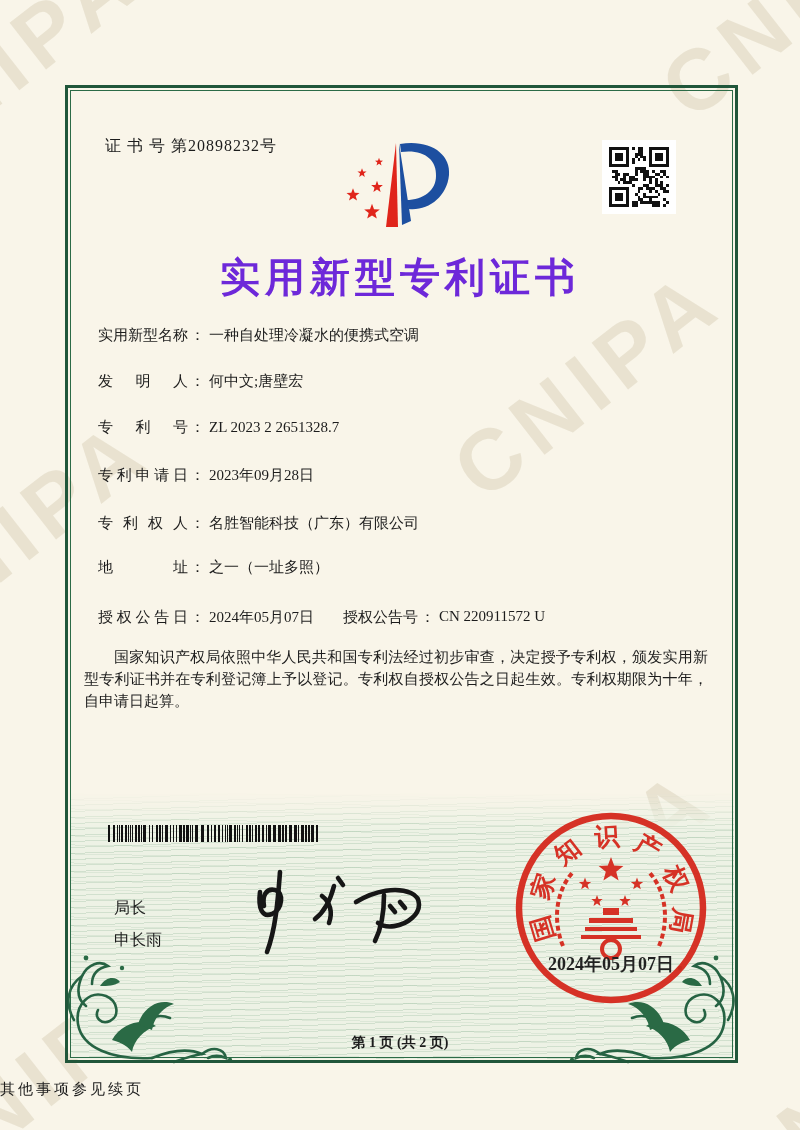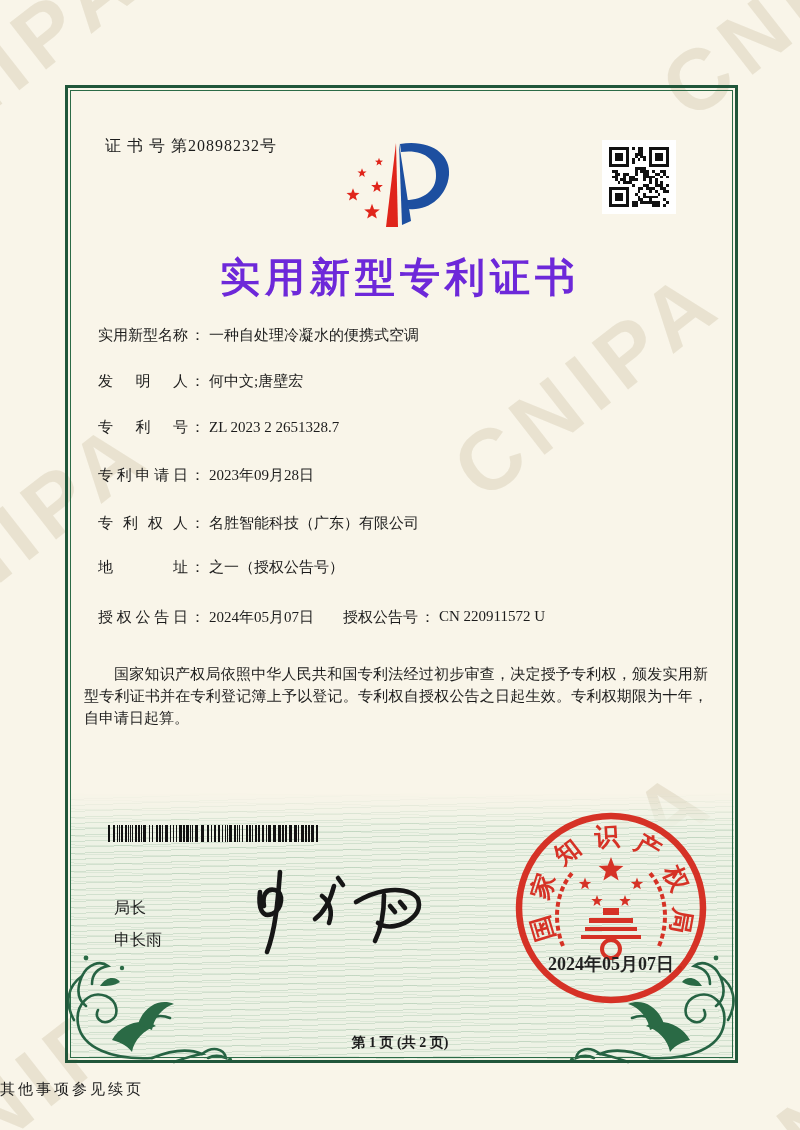--- a/index.html
+++ b/index.html
@@ -32,21 +32,21 @@
          font-size:40px;font-weight:bold;letter-spacing:5px;color:#6d28d9;}
 
   .row{position:absolute;left:98px;width:640px;font-size:15px;display:flex;align-items:center;}
   .row .lbl{display:inline-block;width:90px;text-align:justify;text-align-last:justify;flex:none;}
   .row .colon{flex:none;margin:0 4px 0 2px;}
   .row .val{white-space:nowrap;}
   .row .val2{position:absolute;left:245px;display:flex;}
   .addr-val .l2{display:block;}
 
   .paras{position:absolute;left:84px;top:646px;width:624px;font-size:15px;line-height:22px;text-align:justify;}
-  .paras p{margin:17px 0 6px 0;text-indent:2em;}
+  .paras p{margin:0 0 6px 0;text-indent:2em;}
 
   .barcode{position:absolute;left:108px;top:825px;width:212px;height:17px;}
 
   .sig-title{position:absolute;left:114px;top:898px;font-size:16px;
              font-family:"Liberation Sans","DejaVu Sans",sans-serif;}
   .sig-name{position:absolute;left:114px;top:930px;font-size:16px;
              font-family:"Liberation Sans","DejaVu Sans",sans-serif;}
   .sig-hand{position:absolute;left:238px;top:866px;}
 
   .qr-panel{position:absolute;left:602px;top:140px;width:74px;height:74px;background:#fff;}
@@ -296,21 +296,21 @@
       <span class="val">2023年09月28日</span>
   </div>
   <div class="row" style="top:514px">
     <span class="lbl">专利权人</span>
       <span class="colon">：</span>
       <span class="val">名胜智能科技（广东）有限公司</span>
   </div>
   <div class="row" style="top:558px">
     <span class="lbl">地址</span>
       <span class="colon">：</span>
-    <span class="addr-val"><span class="l2">之一（授权公告号）</span></span>
+    <span class="addr-val"><span class="l2">之一（一址多照）</span></span>
   </div>
   <div class="row" style="top:608px">
     <span class="lbl">授权公告日</span>
       <span class="colon">：</span>
       <span class="val">2024年05月07日</span>
     <span class="val2">
         <span>授权公告号</span>
         <span class="colon">：</span>
         <span>CN 220911572 U</span>
       </span>

